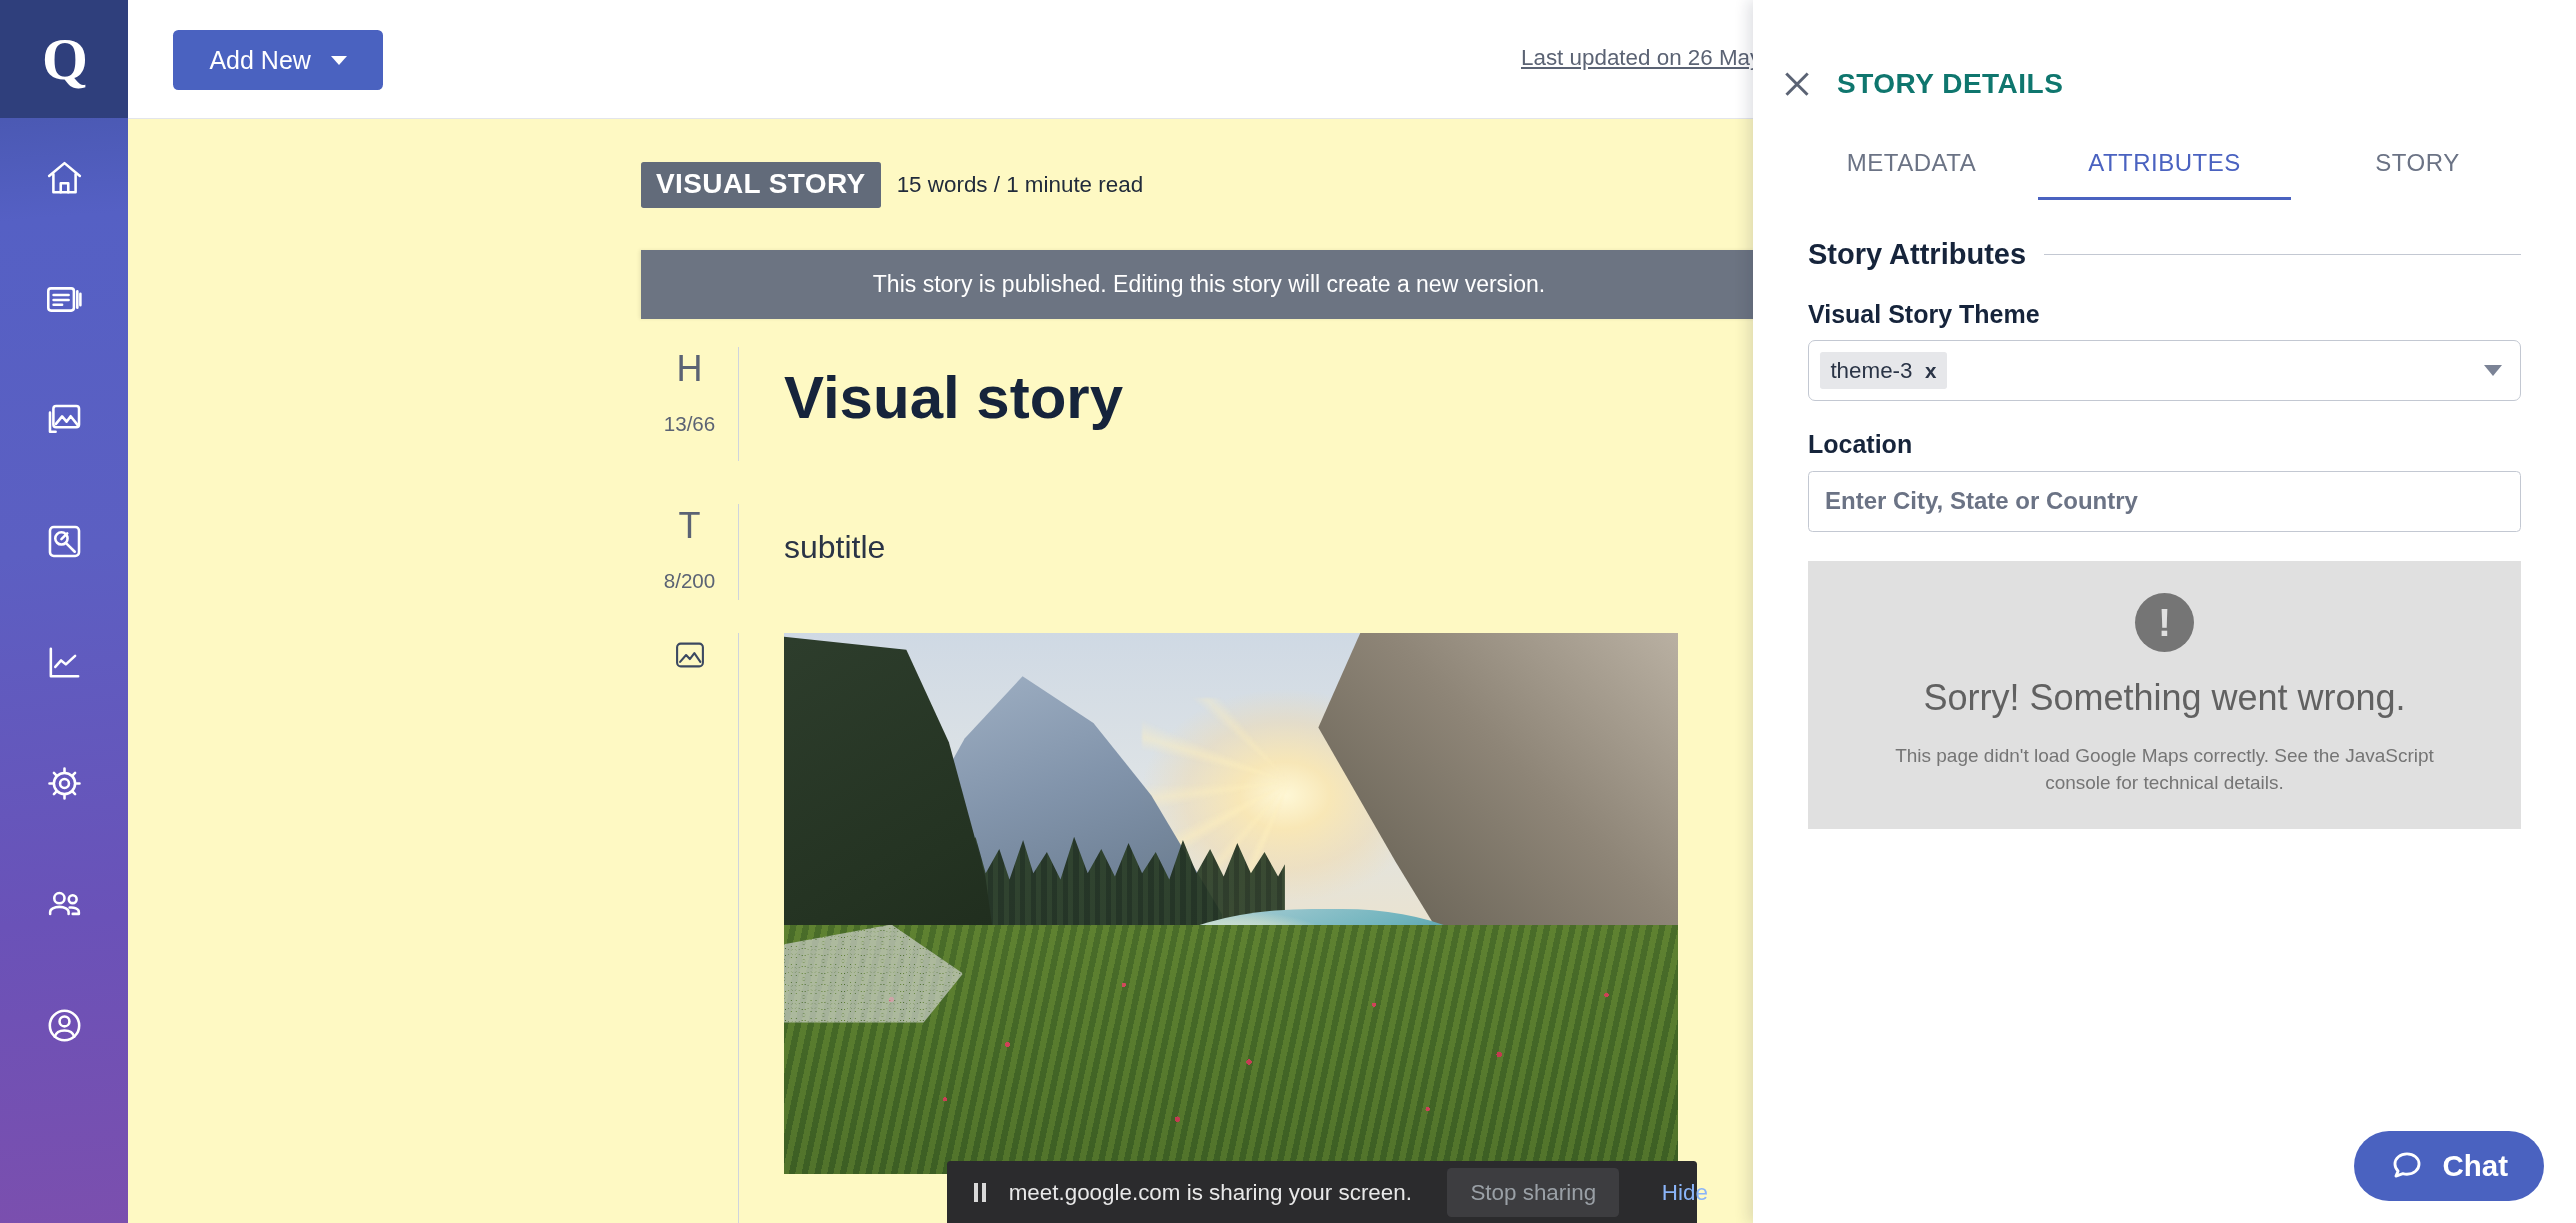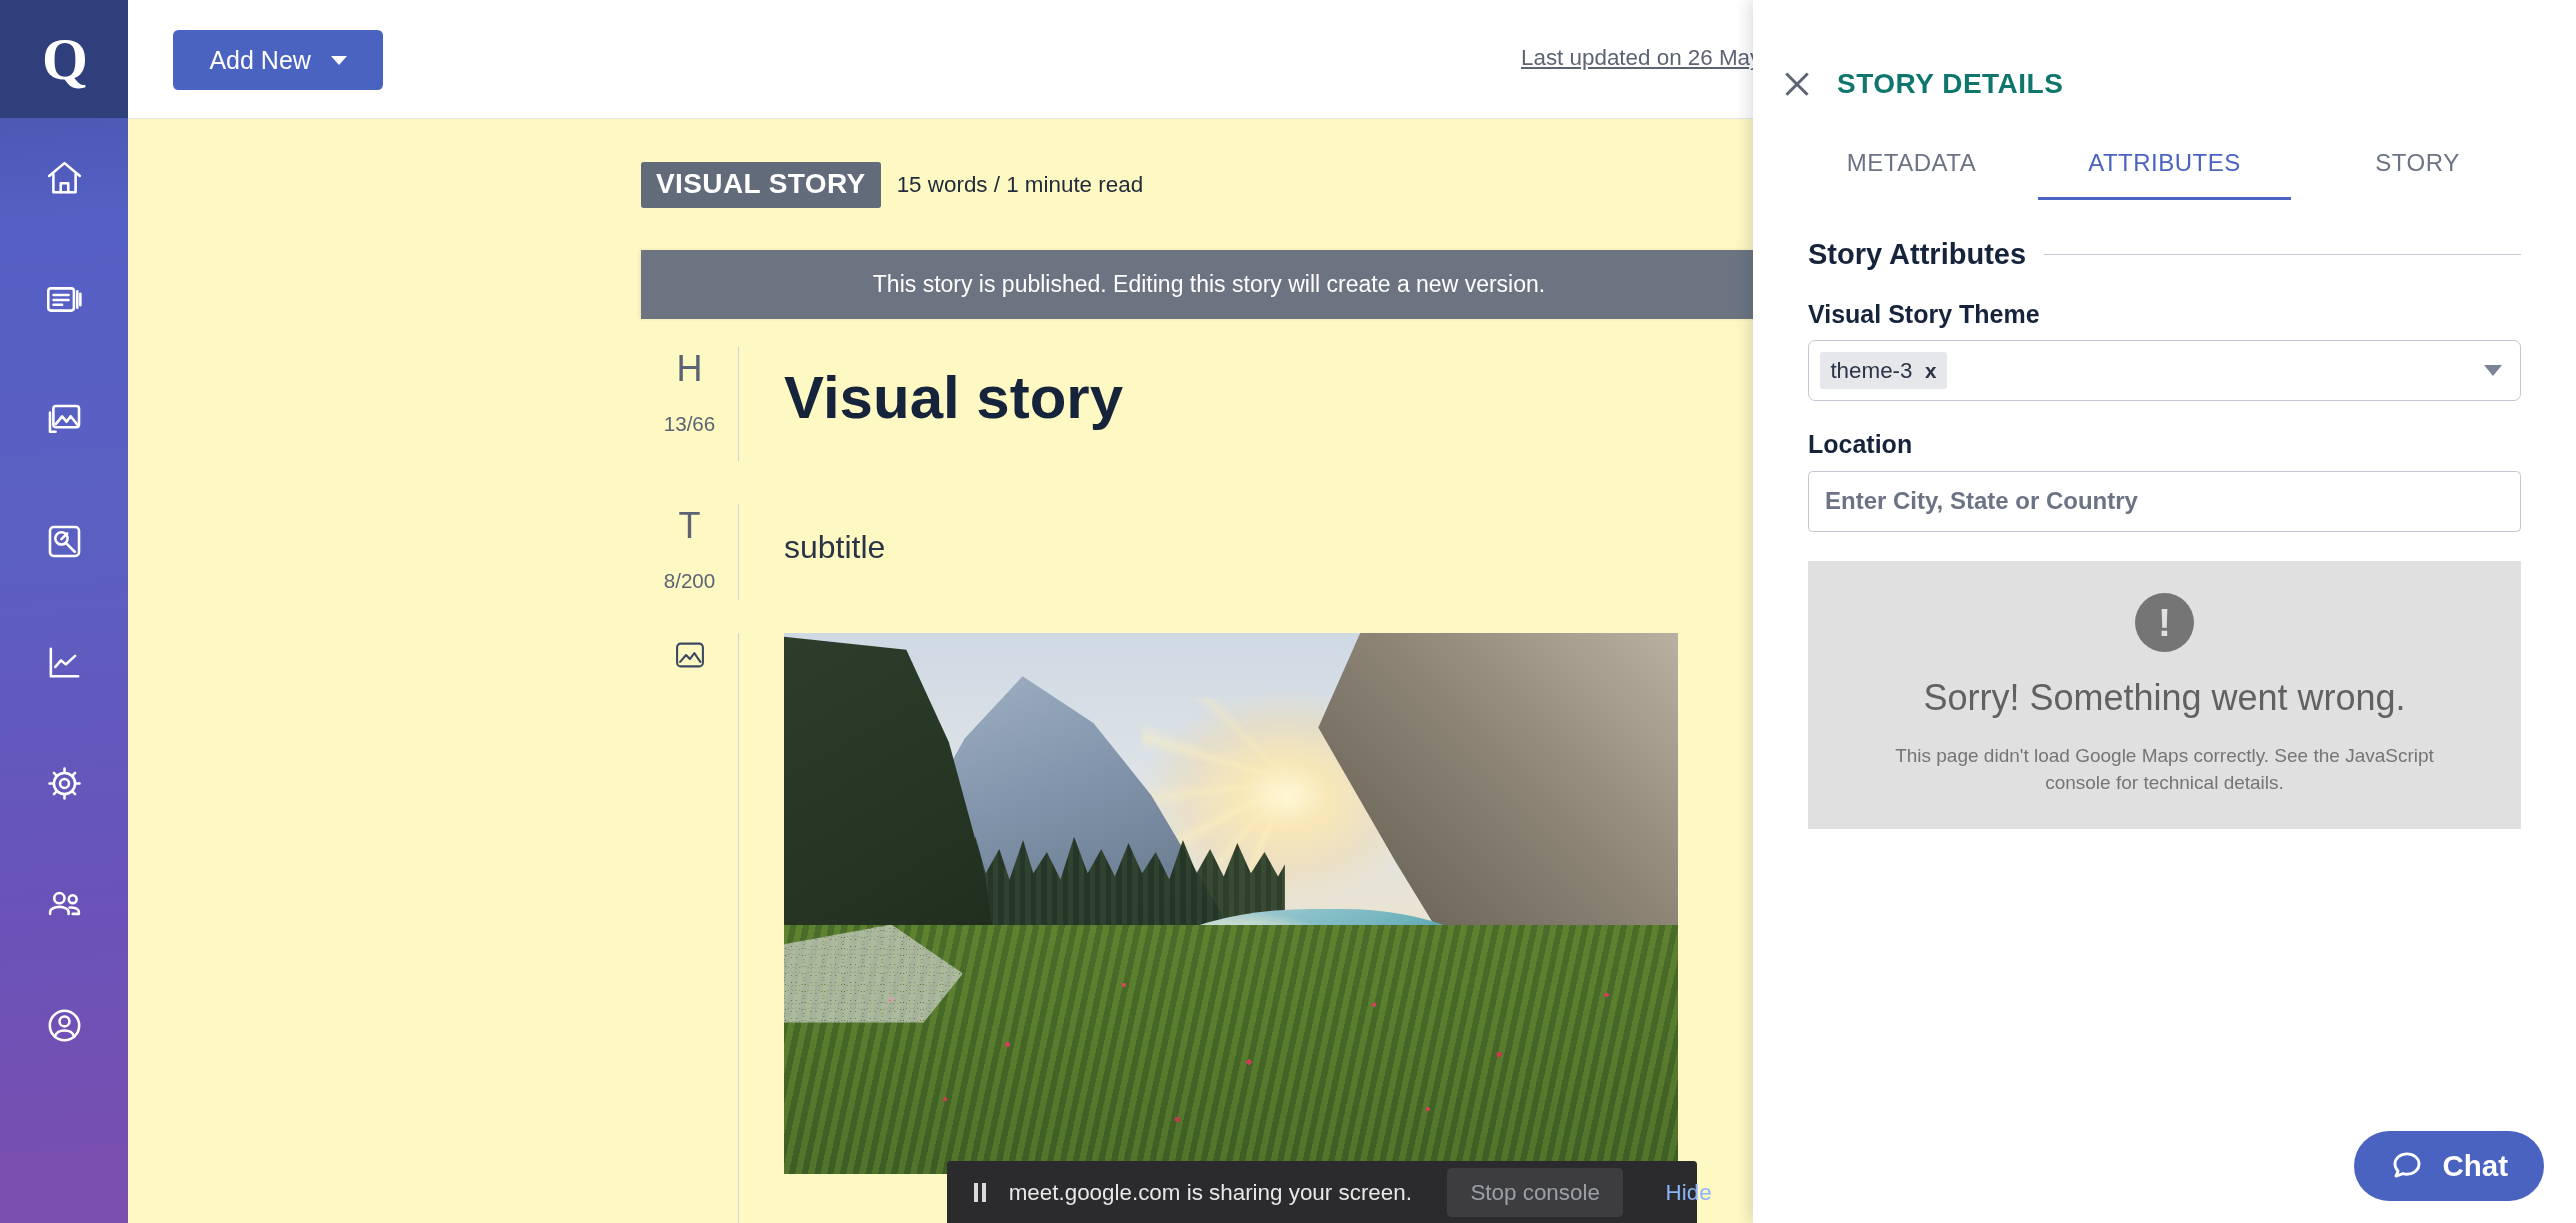--- a/index.html
+++ b/index.html
@@ -530,18 +530,18 @@
       <span class="label">Chat</span>
     </div>
   </aside>
 
   <div id="share-bar">
     <span class="pause">
         <i></i>
         <i></i>
       </span>
     <span class="msg">meet.google.com is sharing your screen.</span>
-    <button id="share-stop">Stop console</button>
+    <button id="share-stop">Stop sharing</button>
     <span id="share-hide">Hide</span>
   </div>
 
 </div>
 
 
 </body></html>

